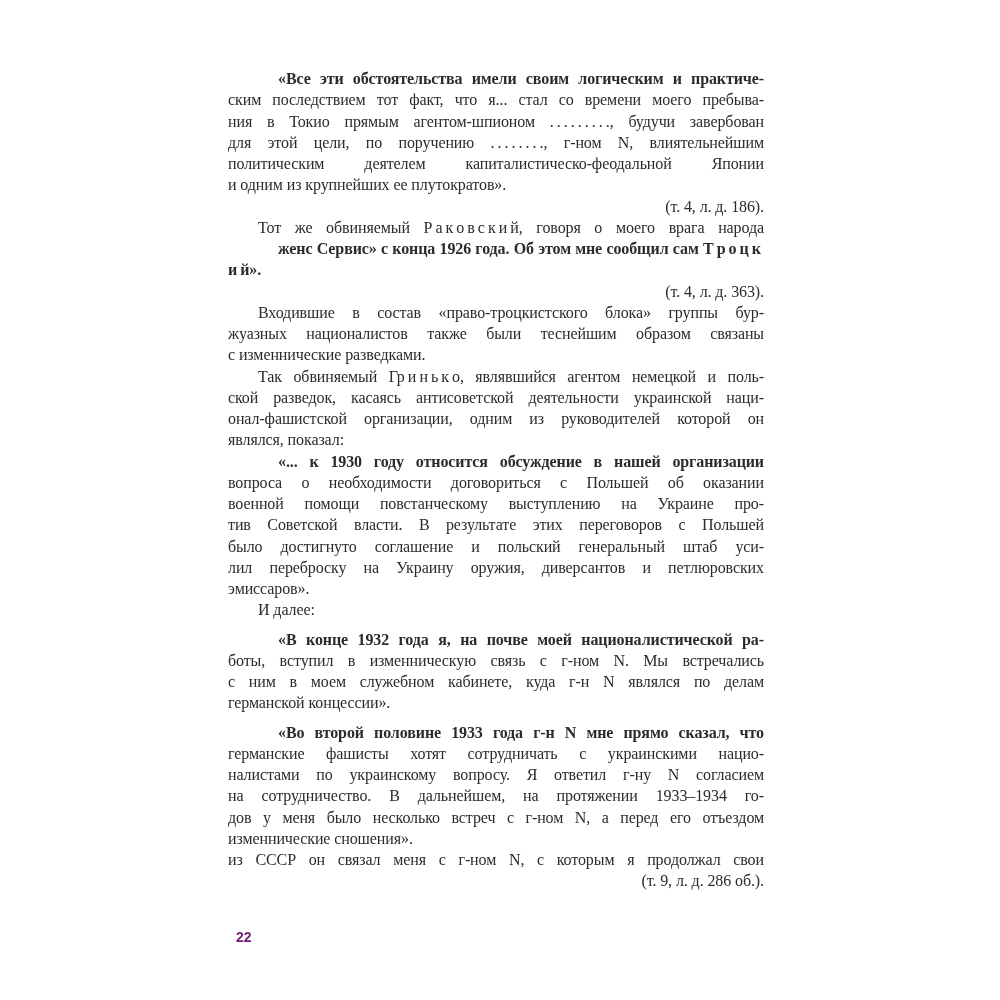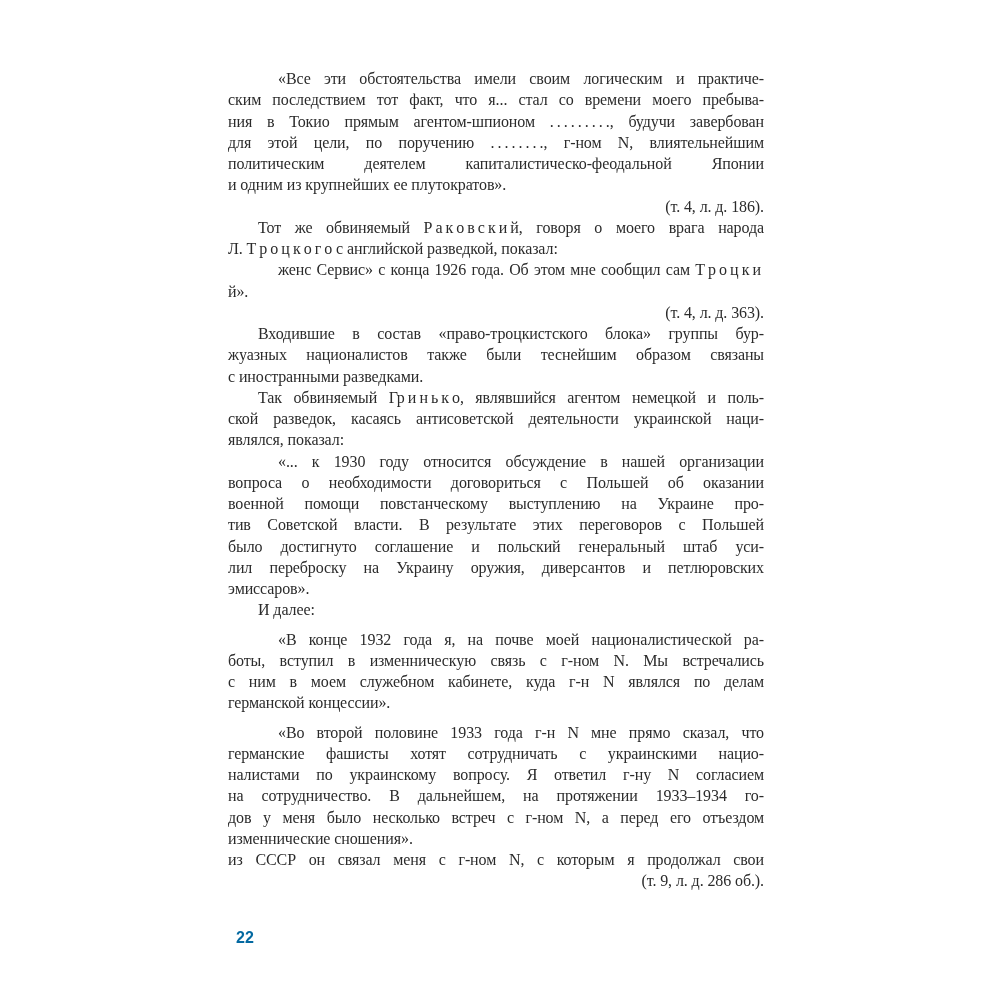--- a/index.html
+++ b/index.html
@@ -29,65 +29,65 @@
   .block.gap { margin-top: 8px; }
   .line {
     text-align: justify;
     text-align-last: justify;
     white-space: normal;
   }
   .line.last {
     text-align-last: auto;
   }
   .para > .line:first-child { text-indent: 30px; }
-  .quote > .line:first-child { text-indent: 50px; }
+  .quote > .line:first-child { text-indent: 50px; font-weight: bold; }
   .ref {
     text-align: right;
     text-align-last: auto;
   }
   .folio {
     position: absolute;
     left: 236px;
     top: 929px;
     font-family: "Liberation Sans", "DejaVu Sans", sans-serif;
     font-weight: bold;
-    font-size: 16px;
-    color: #0369a1;
+    font-size: 14px;
+    color: #701a75;
   }
 </style>
 </head>
 <body>
 
 <div class="page">
   <main class="text-block" id="text-block">
       <div class="block quote">
         <div class="line">«Все эти обстоятельства имели своим логическим и практиче-</div>
         <div class="line">ским последствием тот факт, что я... стал со времени моего пребыва-</div>
         <div class="line">ния в Токио прямым агентом-шпионом . . . . . . . . ., будучи завербован</div>
         <div class="line">для этой цели, по поручению . . . . . . . ., г-ном N, влиятельнейшим</div>
         <div class="line">политическим деятелем капиталистическо-феодальной Японии</div>
         <div class="line last">и одним из крупнейших ее плутократов».</div>
       </div>
       <div class="line ref">(т. 4, л. д. 186).</div>
       <div class="block para">
         <div class="line">Тот же обвиняемый Р а к о в с к и й, говоря о моего врага народа</div>
-        <div class="line last">Л. Т р о ц к о г о с английской разведкой, показал:</div>
       </div>
       <div class="block quote">
         <div class="line last">женс Сервис» с конца 1926 года. Об этом мне сообщил сам Т р о ц к и й».</div>
       </div>
       <div class="line ref">(т. 4, л. д. 363).</div>
       <div class="block para">
         <div class="line">Входившие в состав «право-троцкистского блока» группы бур-</div>
         <div class="line">жуазных националистов также были теснейшим образом связаны</div>
-        <div class="line last">с иностранными разведками.</div>
+        <div class="line last">с изменнические разведками.</div>
       </div>
       <div class="block para">
         <div class="line">Так обвиняемый Гр и н ь к о, являвшийся агентом немецкой и поль-</div>
         <div class="line">ской разведок, касаясь антисоветской деятельности украинской наци-</div>
+        <div class="line">онал-фашистской организации, одним из руководителей которой он</div>
         <div class="line last">являлся, показал:</div>
       </div>
       <div class="block quote">
         <div class="line">«... к 1930 году относится обсуждение в нашей организации</div>
         <div class="line">вопроса о необходимости договориться с Польшей об оказании</div>
         <div class="line">военной помощи повстанческому выступлению на Украине про-</div>
         <div class="line">тив Советской власти. В результате этих переговоров с Польшей</div>
         <div class="line">было достигнуто соглашение и польский генеральный штаб уси-</div>
         <div class="line">лил переброску на Украину оружия, диверсантов и петлюровских</div>
         <div class="line last">эмиссаров».</div>

